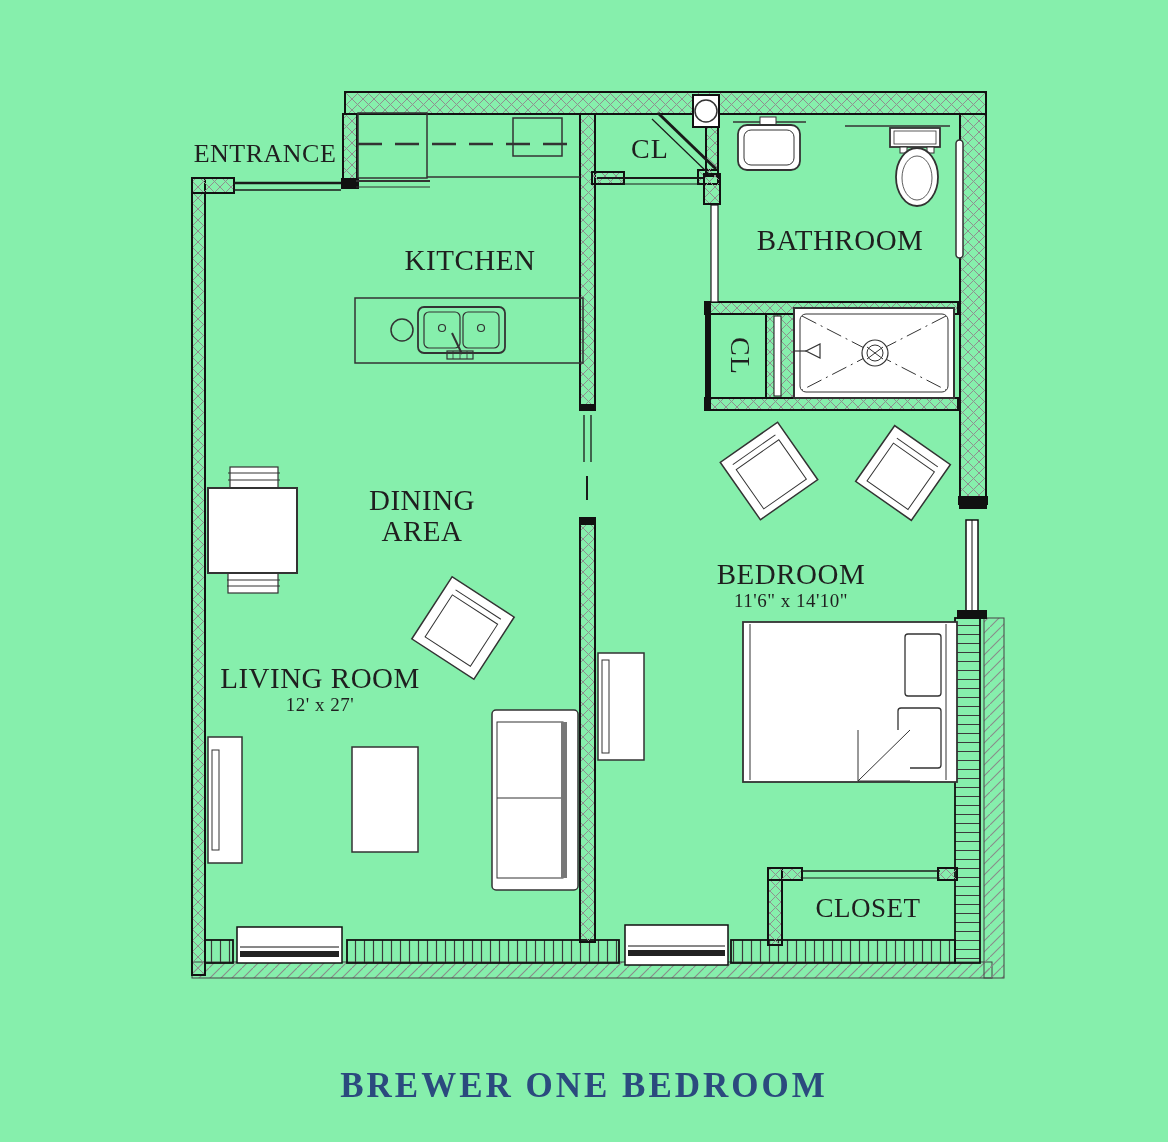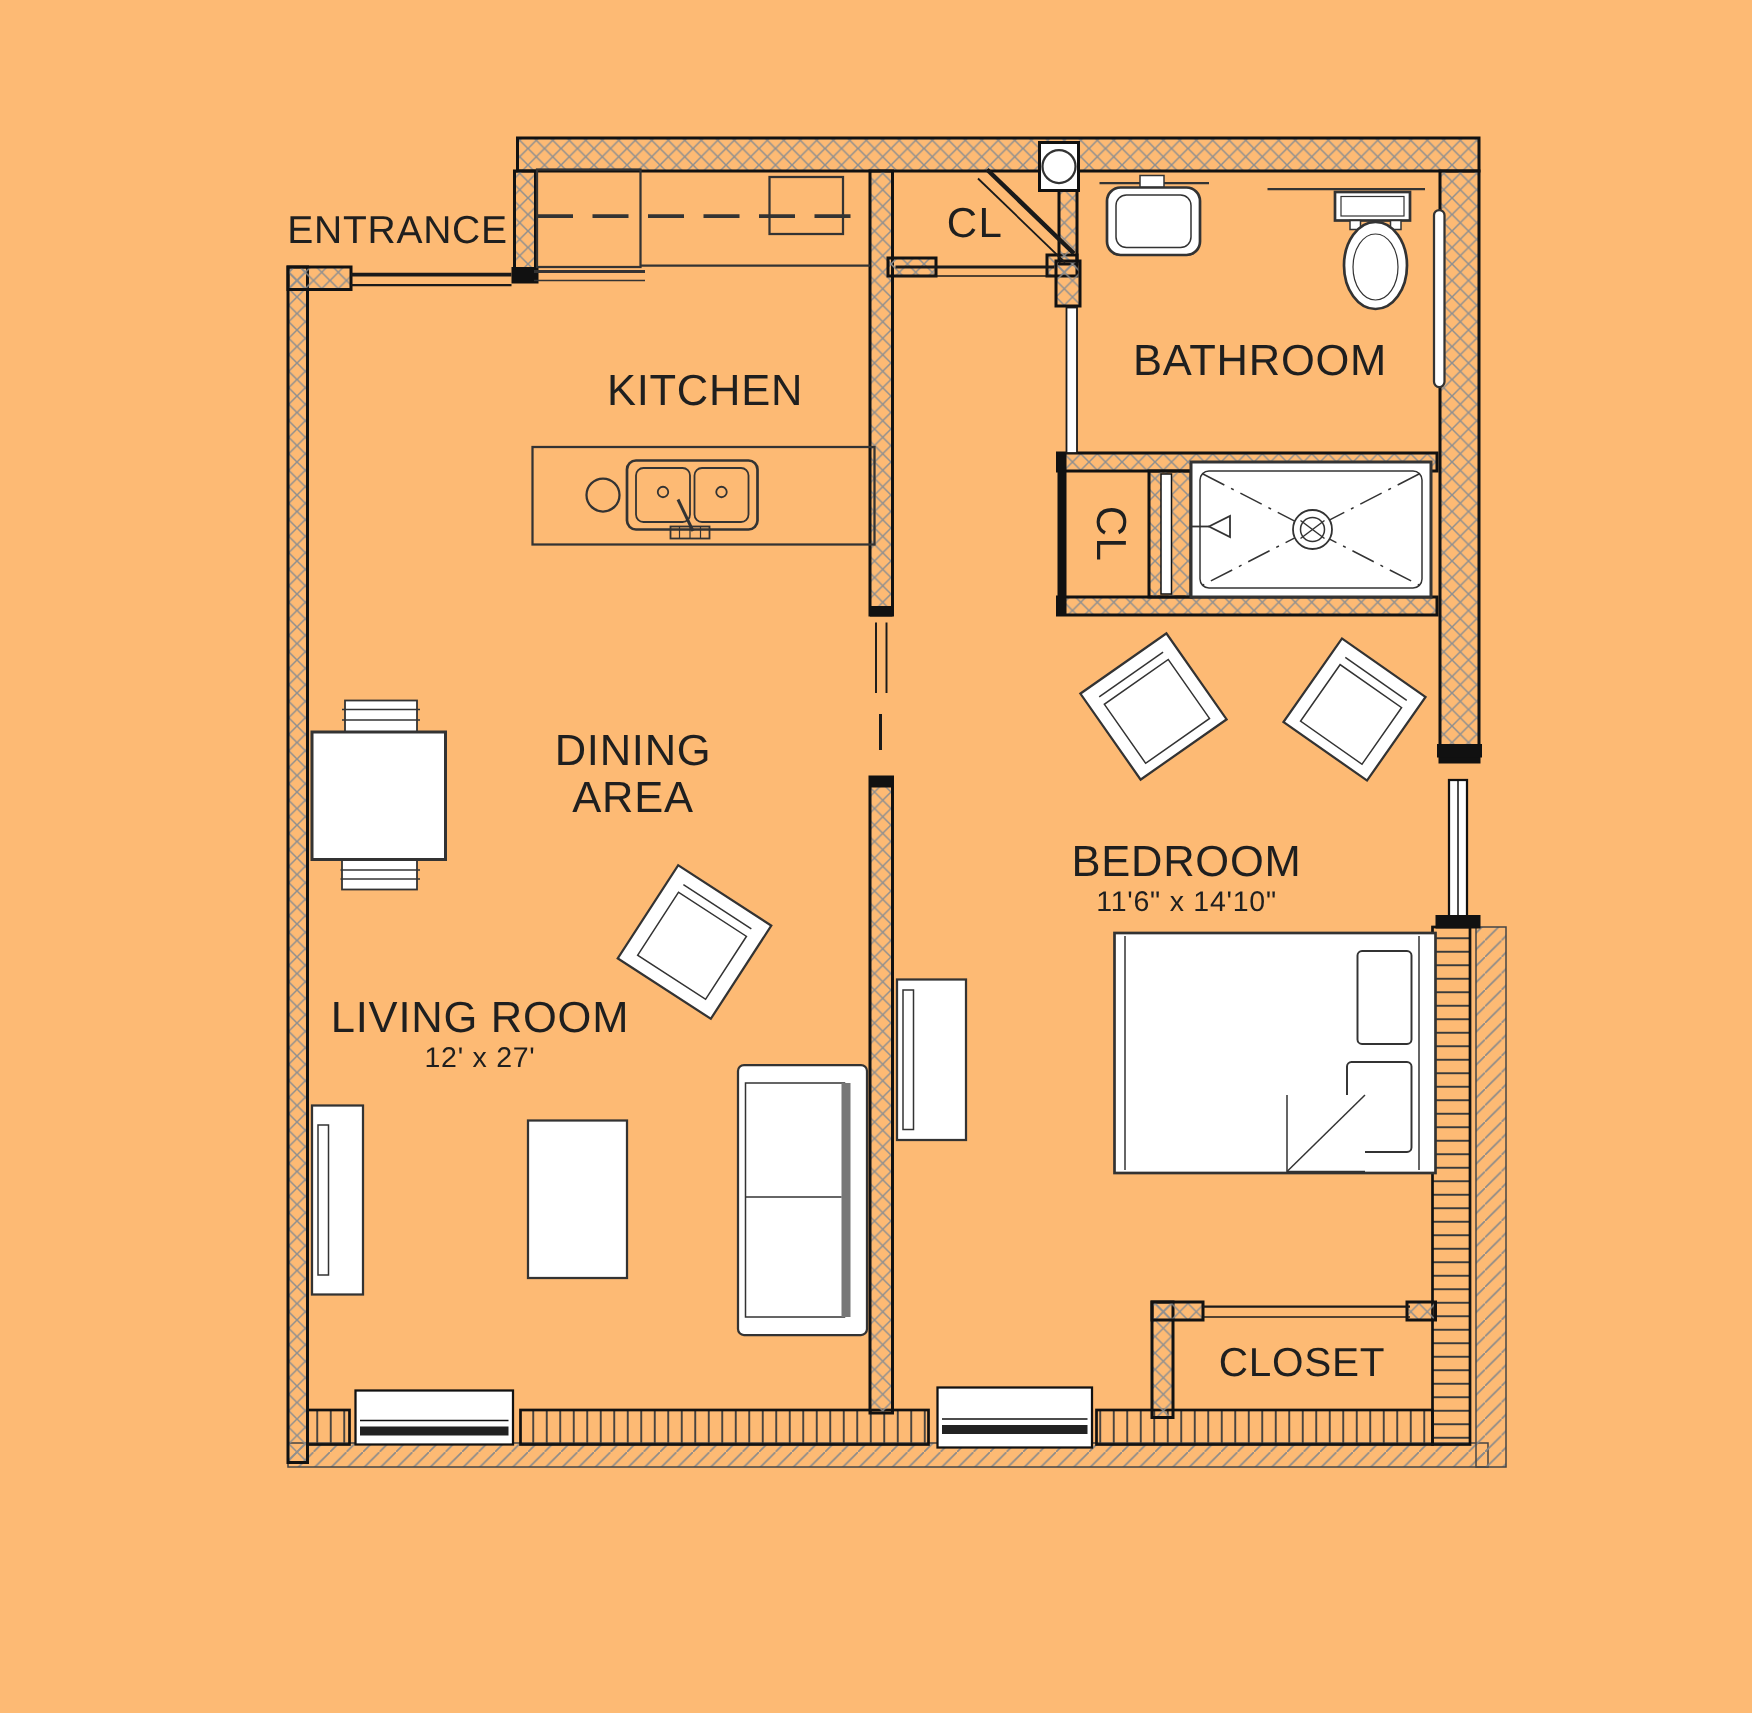--- a/index.html
+++ b/index.html
@@ -1,17 +1,17 @@
 <!DOCTYPE html>
 <html><head>
 <meta charset="utf-8">
 <style>
   html,body{margin:0;padding:0;background:#ffffff;}
-  .page{position:relative;width:1168px;height:1142px;background:#fdba74;overflow:hidden;
-        font-family:Liberation Sans, sans-serif;}
+  .page{position:relative;width:1168px;height:1142px;background:#86efac;overflow:hidden;
+        font-family:Liberation Serif, serif;}
   svg{position:absolute;left:0;top:0;}
   svg text{fill:#1f1f1f;letter-spacing:0.5px;}
   .room-label{font-size:29px;}
   .room-label-sm{font-size:26px;}
   .cl-label{font-size:28px;letter-spacing:1px;}
   .dim-label{font-size:19px;letter-spacing:0.5px;}
   .closet-label{font-size:27px;}
   .plan-title{position:absolute;left:0;top:1066px;width:100%;text-align:center;
       font-size:35px;font-weight:bold;letter-spacing:3px;}
 </style>
@@ -258,14 +258,15 @@
     <text x="422" y="510" text-anchor="middle" class="room-label">DINING</text>
     <text x="422" y="541" text-anchor="middle" class="room-label">AREA</text>
     <text x="791" y="584" text-anchor="middle" class="room-label">BEDROOM</text>
     <text x="791" y="607" text-anchor="middle" class="dim-label">11'6" x 14'10"</text>
     <text x="320" y="688" text-anchor="middle" class="room-label">LIVING ROOM</text>
     <text x="320" y="711" text-anchor="middle" class="dim-label">12' x 27'</text>
     <text x="868" y="917" text-anchor="middle" class="closet-label">CLOSET</text>
   </g>
 </svg>
 
+<div class="plan-title" style="color: rgb(43, 74, 126);">BREWER ONE BEDROOM</div>
 
 </div>
 
 </body></html>

